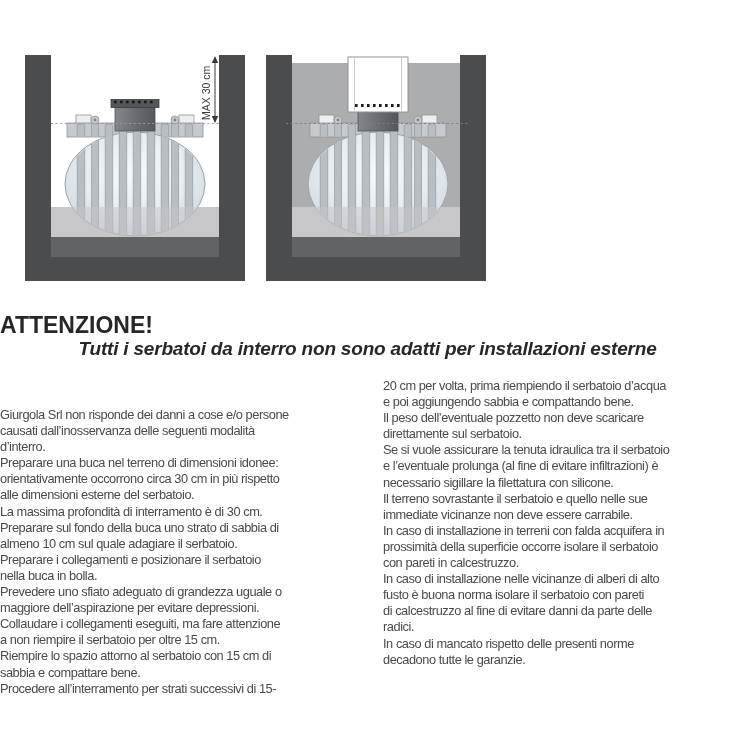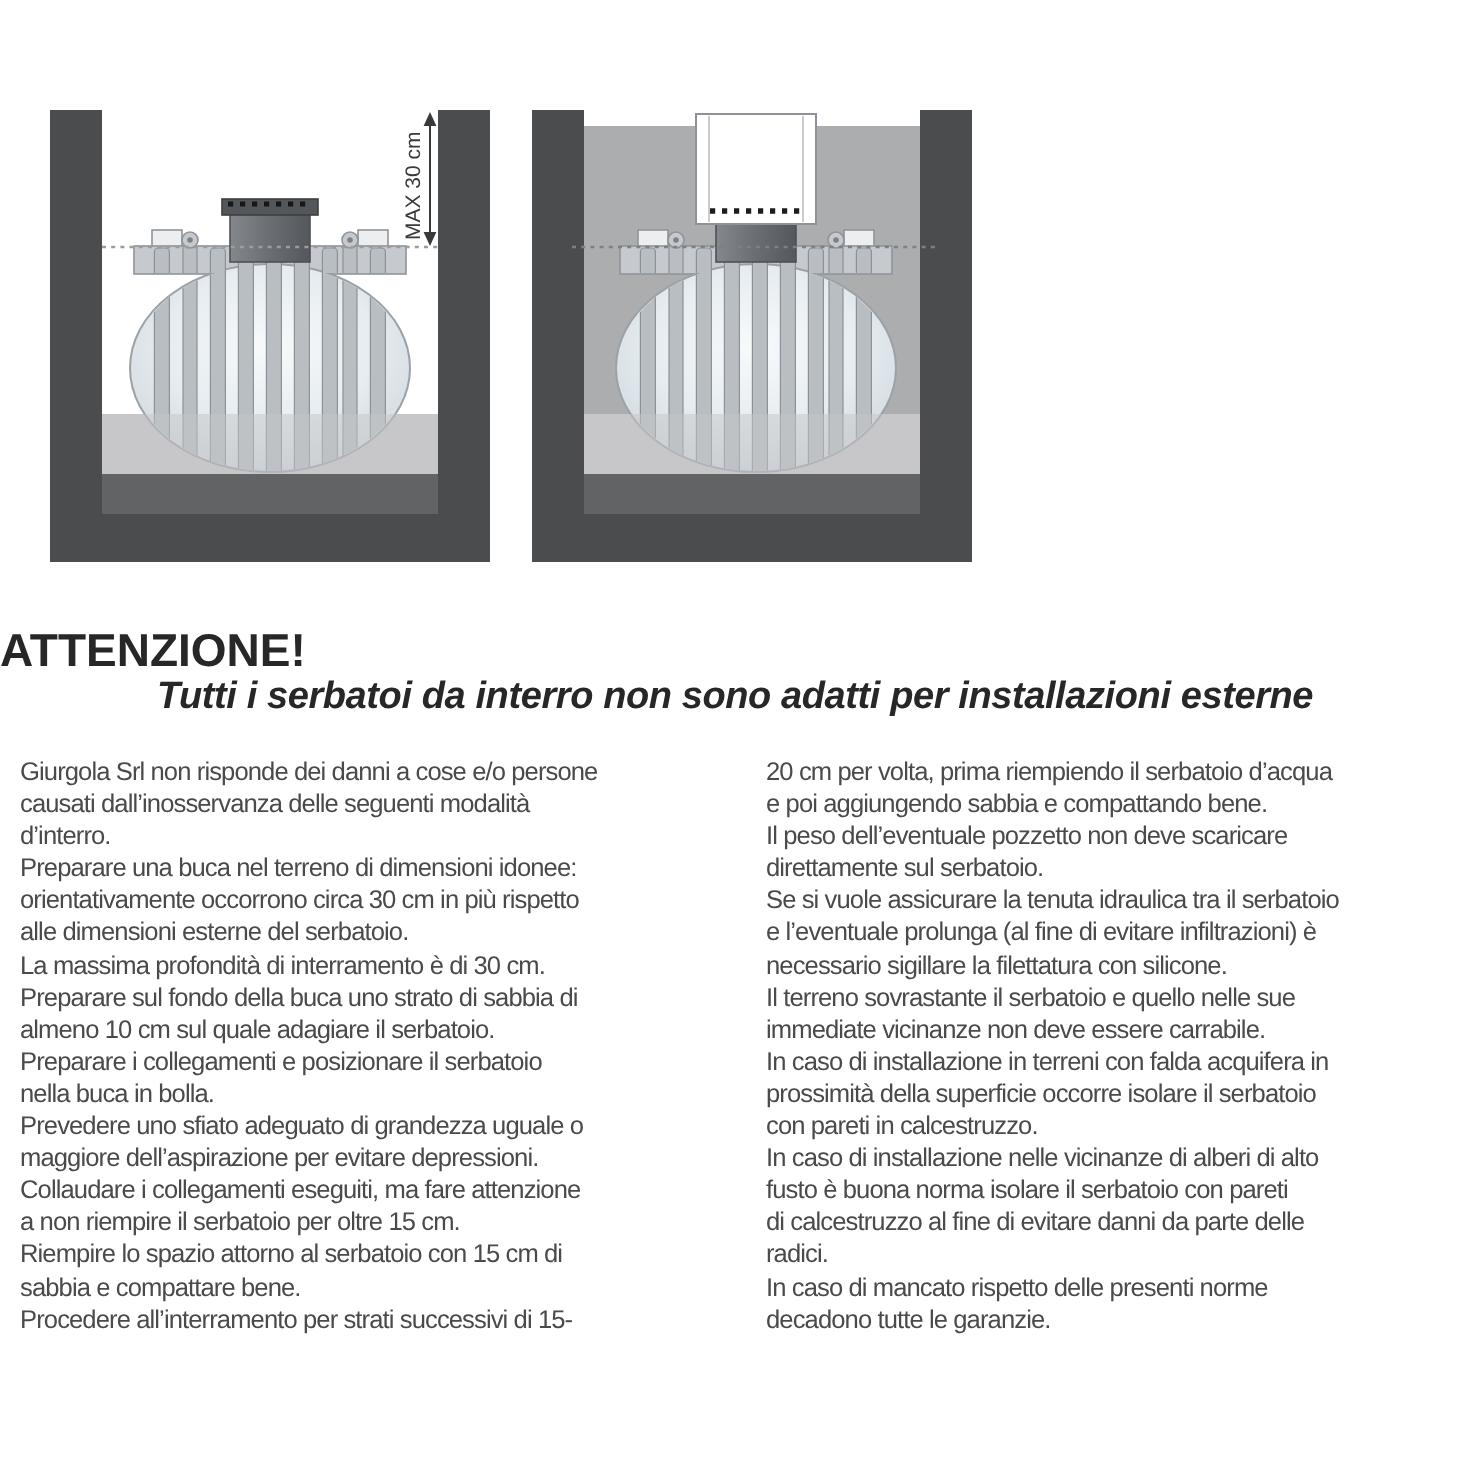--- a/index.html
+++ b/index.html
@@ -31,21 +31,21 @@
     font-size:19px;font-weight:bold;font-style:italic;color:#272727;
     letter-spacing:-0.2px;
   }
   .col{
     position:absolute;top:378px;
     font-size:12.8px;line-height:16.1px;
     letter-spacing:-0.45px;
     color:#4a4a4a;
     white-space:pre;
   }
-  .col.left{left:10px;width:362px;}
+  .col.left{left:0;width:362px;margin-top:29px;}
   .col.right{left:383px;width:350px;}
 </style>
 </head>
 <body>
 
 <div class="page">
 
   <svg class="diagrams" viewBox="0 0 500 232">
     <defs>
       <radialGradient id="tb" cx="50%" cy="40%" r="68%">

